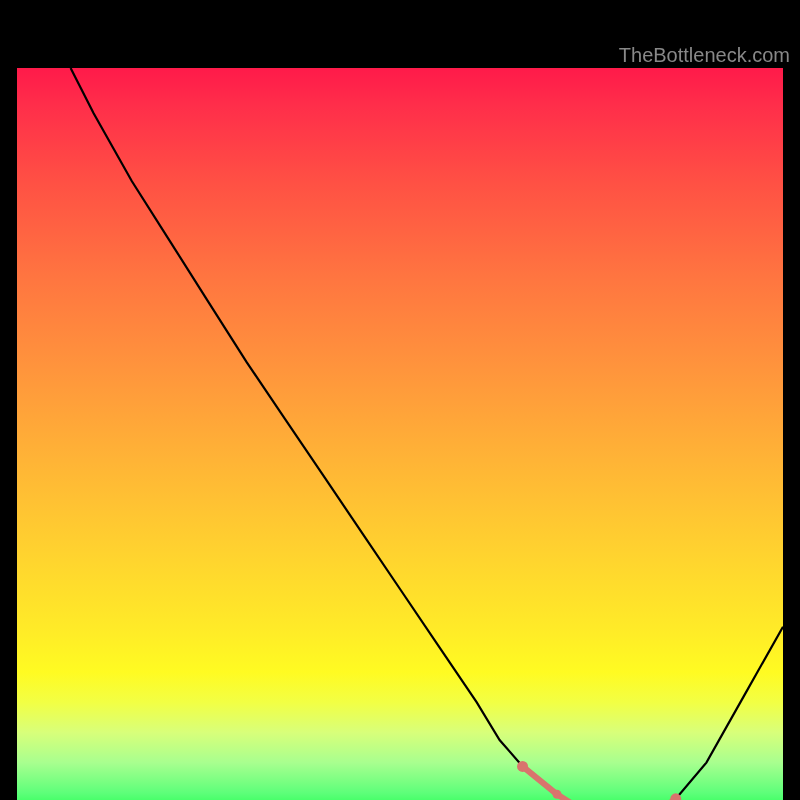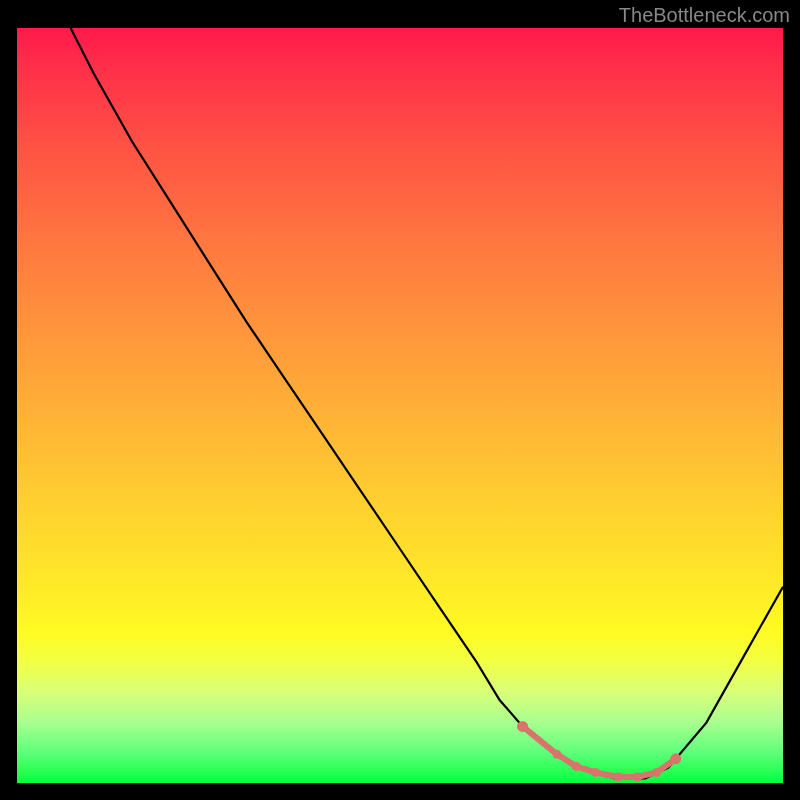--- a/index.html
+++ b/index.html
@@ -2,20 +2,21 @@
 <html><head>
 <meta charset="utf-8">
 <style>
   * { margin: 0; padding: 0; box-sizing: border-box; }
   html, body { width: 800px; height: 800px; background: #000; }
   .container {
     position: relative;
     width: 800px;
     height: 672px;
     background: #000;
+    margin-top: 40px;
   }
   .watermark {
     position: absolute;
     top: 4px;
     right: 10px;
     color: #888;
     font-family: Arial, sans-serif;
     font-size: 20px;
     font-weight: 500;
     z-index: 3;

